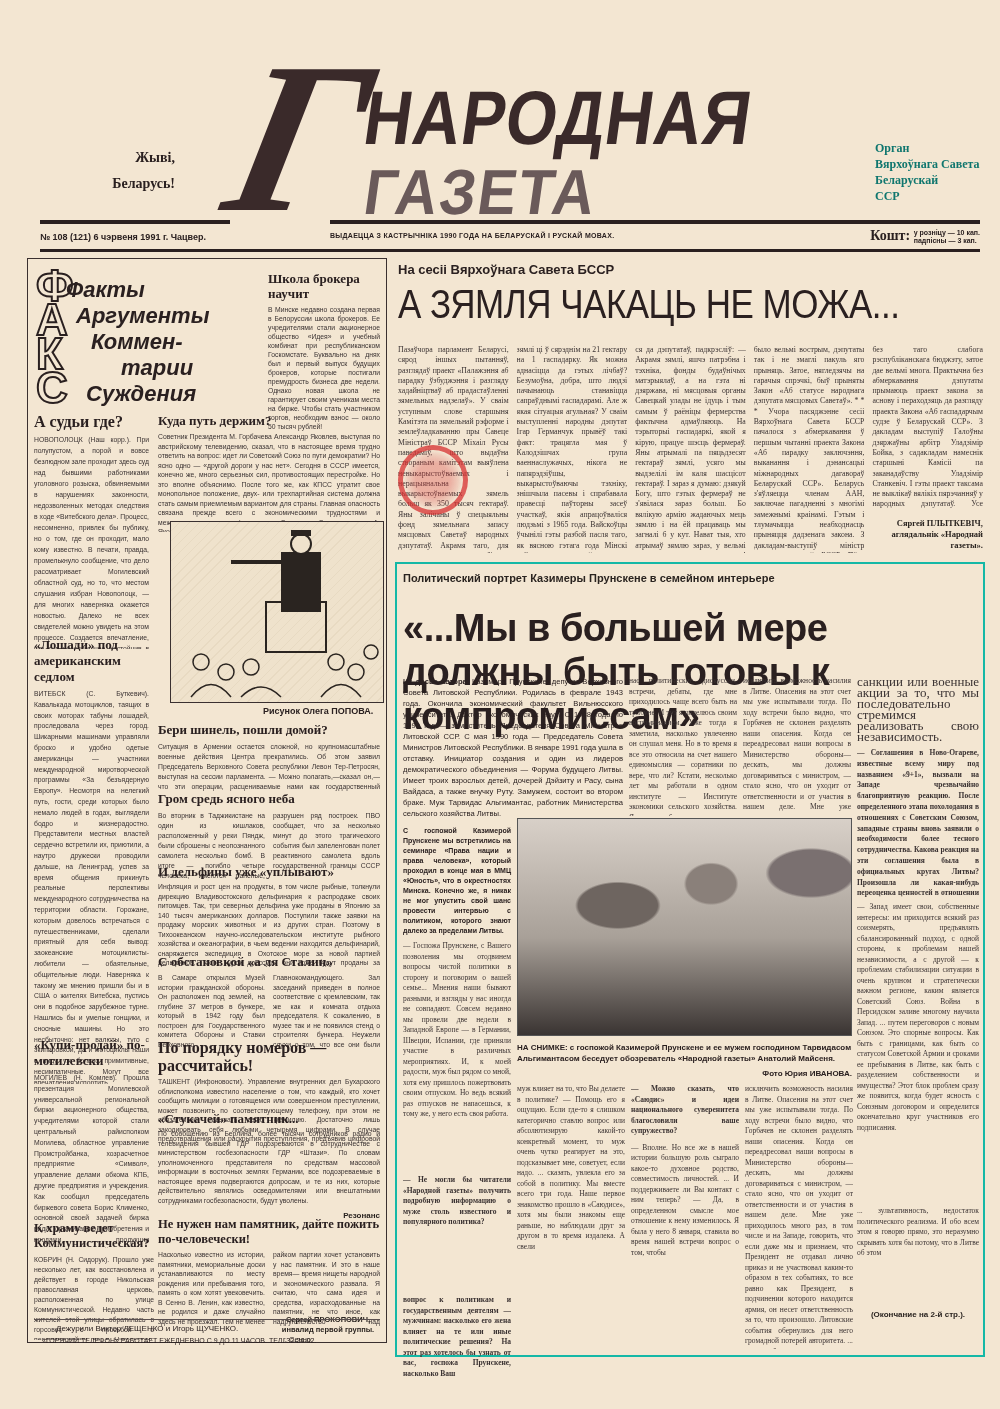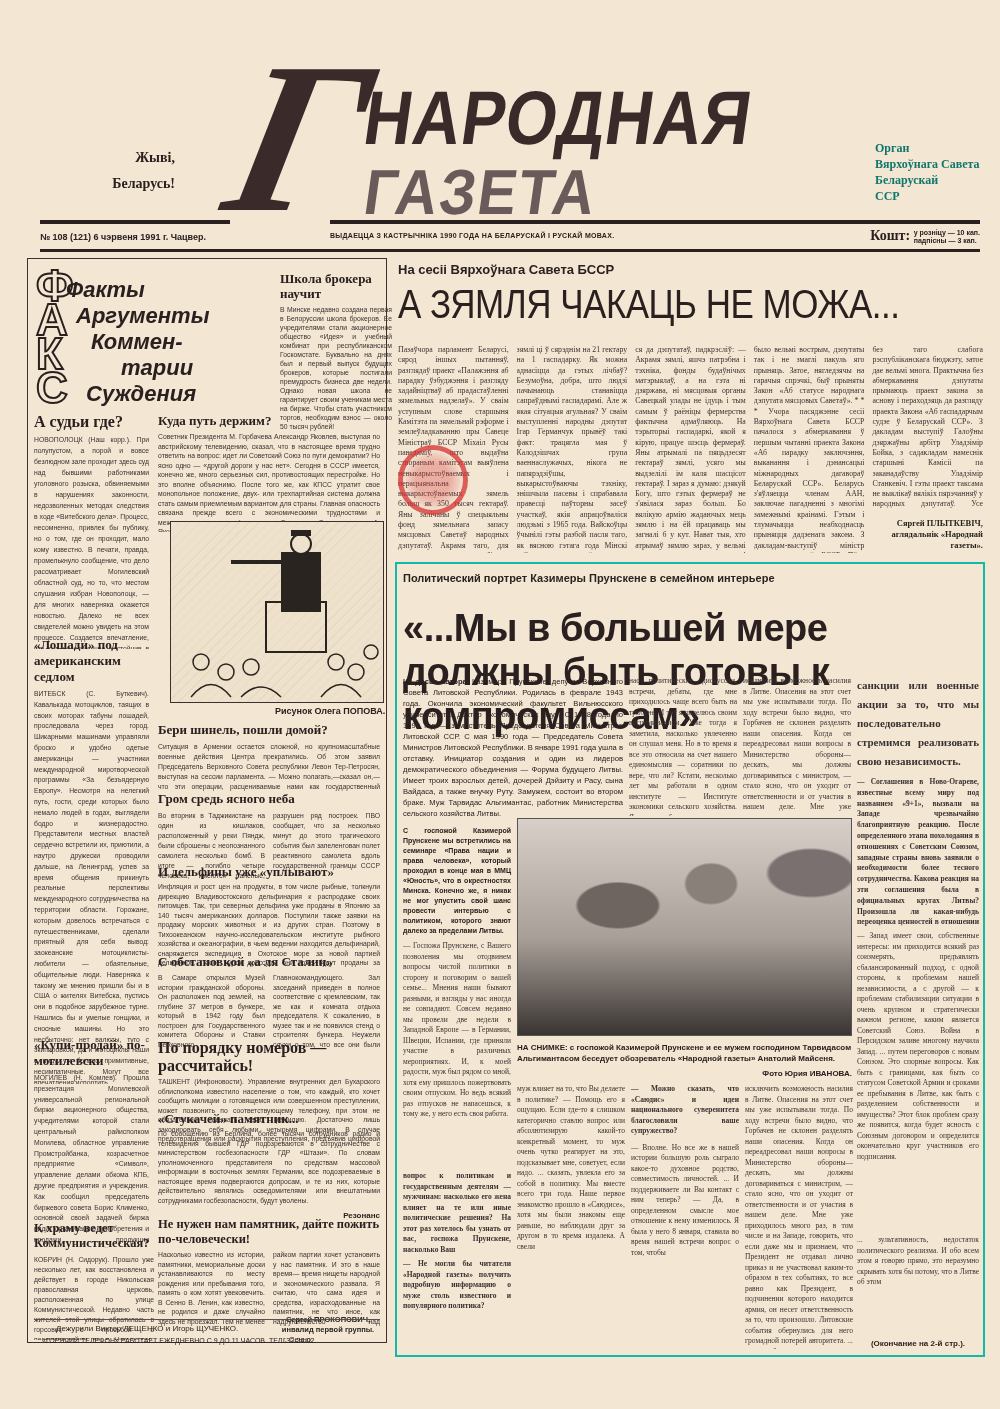--- a/index.html
+++ b/index.html
@@ -39,21 +39,21 @@
   .fakt-words div:nth-child(4) { margin-left: 55px; }
   .fakt-words div:nth-child(5) { margin-left: 20px; }
 
   .h-serif { font-family: "Liberation Serif", serif; font-weight: bold; color: #2a2020; }
   .body-sans { font-family: "Liberation Sans", sans-serif; font-size: 7.5px; line-height: 10.5px; color: #3a3232; text-align: justify; }
   .body-serif { font-family: "Liberation Serif", serif; font-size: 8px; line-height: 10.5px; color: #3a3232; text-align: justify; }
 
   .abs { position: absolute; }
   .cartoon { position: absolute; border: 1px solid #3a3030; background:
      repeating-linear-gradient(135deg, #efe2cc 0 6px, #e8dac2 6px 7px); }
-  .caption-right { position: absolute; font-family: "Liberation Sans", sans-serif; font-weight: bold; font-size: 9px; color: #2a2020; margin-left: 12px; }
+  .caption-right { position: absolute; font-family: "Liberation Sans", sans-serif; font-weight: bold; font-size: 9px; color: #2a2020; }
 
   
   .kicker { font-family: "Liberation Sans", sans-serif; font-weight: bold; font-size: 13px; color: #2a2020; }
   .big-headline { font-family: "Liberation Sans", sans-serif; font-weight: normal; font-size: 35px; letter-spacing: -0.5px; color: #2a2020; transform: scaleY(1.15); transform-origin: left top; }
 
   .stamp { position: absolute; left: 398px; top: 445px; width: 70px; height: 70px; border-radius: 50%; border: 5px solid rgba(215,50,50,0.75); background: radial-gradient(circle, rgba(220,70,70,0.35) 0 40%, rgba(220,70,70,0.15) 60%, transparent 70%); }
 
   .interview-box { position: absolute; left: 395px; top: 562px; width: 590px; height: 795px; border: 2px solid #14b8a6; }
   .quote-headline { font-family: "Liberation Sans", sans-serif; font-weight: bold; font-size: 38px; line-height: 44px; color: #2a2020; letter-spacing: -0.5px; }
   .photo { position: absolute; background:
@@ -116,21 +116,21 @@
       </div>
       <div class="fakt-words">
         <div>Факты</div>
         <div>Аргументы</div>
         <div>Коммен-</div>
         <div>тарии</div>
         <div>Суждения</div>
       </div>
     </div>
 
-    <div class="abs" style="left:252px;top:12px;width:112px;">
+    <div class="abs" style="left:240px;top:12px;width:112px;">
       <div class="h-serif" style="font-size:13px;line-height:15px;">Школа брокера научит</div>
       <div class="body-sans" style="margin-top:4px;font-size:6.8px;line-height:9px;">В Минске недавно создана первая в Белоруссии школа брокеров. Ее учредителями стали акционерное общество «Идея» и учебный комбинат при республиканском Госкомстате. Буквально на днях был и первый выпуск будущих брокеров, которые постигали премудрость бизнеса две недели. Однако новая школа не гарантирует своим ученикам места на бирже. Чтобы стать участником торгов, необходим взнос — около 50 тысяч рублей!</div>
     </div>
 
     <div class="abs" style="left:6px;top:154px;width:115px;">
       <div class="h-serif" style="font-size:16px;">А судьи где?</div>
       <div class="body-sans" style="margin-top:3px;font-size:6.8px;line-height:11px;height:215px;overflow:hidden;">НОВОПОЛОЦК (Наш корр.). При полупустом, а порой и вовсе безлюдном зале проходит здесь суд над бывшими работниками уголовного розыска, обвиняемыми в нарушениях законности, недозволенных методах следствия в ходе «Витебского дела». Процесс, несомненно, привлек бы публику, но о том, где он проходит, мало кому известно. В печати, правда, промелькнуло сообщение, что дело рассматривает Могилевский областной суд, но то, что местом слушания избран Новополоцк, — для многих наверняка окажется новостью. Далеко не всех свидетелей можно увидеть на этом процессе. Создается впечатление, что суд недостаточно настойчив в привлечении их к даче показаний. Впрочем, поживем — увидим: работа коллегии, как предполагается, может затянуться на полгода.</div>
     </div>
 
     <div class="abs" style="left:130px;top:154px;width:222px;">
@@ -250,32 +250,32 @@
       <div class="body-sans" style="font-size:7.6px;line-height:11px;color:#2a2020;">
         <b>Из досье автора.</b>
         <span>Казимера Прунскене, депутат Верховного Совета Литовской Республики. Родилась в феврале 1943 года. Окончила экономический факультет Вильнюсского университета. Доктор экономических наук. С 1988 года по 1990 год — заместитель Председателя Совета Министров Литовской ССР. С мая 1990 года — Председатель Совета Министров Литовской Республики. В январе 1991 года ушла в отставку. Инициатор создания и один из лидеров демократического объединения — Форума будущего Литвы. Имеет троих взрослых детей, дочерей Дэйзиту и Расу, сына Вайдаса, а также внучку Руту. Замужем, состоит во втором браке. Муж Тарвидас Альгимантас, работник Министерства сельского хозяйства Литвы.</span>
       </div>
     </div>
 
     <div class="abs body-serif" style="left:232px;top:112px;width:108px;height:140px;overflow:hidden;font-size:7.5px;line-height:10.5px;">нас политические дискуссии, встречи, дебаты, где мне приходилось чаще всего быть на трибуне. И тут я поделюсь своим воспоминанием. Уже тогда я заметила, насколько увлеченно он слушал меня. Но в то время я все это относила на счет нашего единомыслия — соратники по вере, что ли? Кстати, несколько лет мы работали в одном институте — Институте экономики сельского хозяйства. Я тогда была заместителем директора. Тарвидас — старшим научным сотрудником. Там и познакомились. Потом наши трудовые дорожки разошлись.</div>
     <div class="abs body-serif" style="left:346px;top:112px;width:108px;height:140px;overflow:hidden;font-size:7.5px;line-height:10.5px;">исключить возможность насилия в Литве. Опасения на этот счет мы уже испытывали тогда. По ходу встречи было видно, что Горбачев не склонен разделять наши опасения. Когда он переадресовал наши вопросы в Министерство обороны— дескать, мы должны договариваться с министром, — стало ясно, что он уходит от ответственности и от участия в нашем деле. Мне уже приходилось много раз, в том числе и на Западе, говорить, что если даже мы и признаем, что Президент не отдавал лично приказ и не участвовал каким-то образом в тех событиях, то все равно как Президент, в подчинении которого находится армия, он несет ответственность за то, что произошло. Литовские события обернулись для него громадной потерей авторитета. ... она не будет подписывать этот документ. Мы просто надеемся, что новое государственное образование под названием Союз не будет враждебной силой, готовой в любую минуту «наказать» нас через экономические</div>
 
     <div class="abs" style="left:460px;top:112px;width:122px;">
-      <div class="body-serif" style="font-size:11px;line-height:19px;font-weight:bold;">санкции или военные акции за то, что мы последовательно стремимся реализовать свою независимость.</div>
+      <div class="body-serif" style="font-size:13px;line-height:11px;">санкции или военные акции за то, что мы последовательно стремимся реализовать свою независимость.</div>
       <div class="body-serif bold-q" style="margin-top:6px;font-size:7.5px;line-height:10.8px;height:150px;overflow:hidden;">— Соглашения в Ново-Огареве, известные всему миру под названием «9+1», вызвали на Западе чрезвычайно благоприятную реакцию. После определенного этапа похолодания в отношениях с Советским Союзом, западные страны вновь заявили о необходимости более тесного сотрудничества. Какова реакция на эти соглашения была в официальных кругах Литвы? Произошла ли какая-нибудь переоценка ценностей в отношении нового Союза?</div>
       <div class="body-serif" style="margin-top:4px;font-size:7.5px;line-height:10.5px;height:300px;overflow:hidden;">— Запад имеет свои, собственные интересы: им приходится всякий раз соизмерять, предъявлять сбалансированный подход, с одной стороны, к проблемам нашей независимости, а с другой — к проблемам стабилизации ситуации в очень крупном и стратегически важном регионе, каким является Советский Союз. Война в Персидском заливе многому научила Запад. ... путем переговоров с новым Союзом. Это спорные вопросы. Как быть с границами, как быть со статусом Советской Армии и сроками ее пребывания в Литве, как быть с разделением собственности и имущества? Этот блок проблем сразу же появится, когда будет ясность с Союзным договором и определится окончательно круг участников его подписания.</div>
       <div class="body-serif" style="margin-top:4px;font-size:7.5px;line-height:10.5px;height:100px;overflow:hidden;">... зультативность, недостаток политического реализма. И обо всем этом я говорю прямо, это неразумно скрывать хотя бы потому, что в Литве об этом</div>
       <div style="text-align:center;font-family:'Liberation Sans',sans-serif;font-weight:bold;font-size:8px;margin-top:4px;">(Окончание на 2-й стр.).</div>
     </div>
 
     <div class="abs" style="left:6px;top:262px;width:108px;">
       <div class="body-sans bold-q" style="font-size:7px;line-height:10px;color:#2a2020;">С госпожой Казимерой Прунскене мы встретились на семинаре «Права нации и права человека», который проходил в конце мая в ММЦ «Юность», что в окрестностях Минска. Конечно же, я никак не мог упустить свой шанс провести интервью с политиком, которого знают далеко за пределами Литвы.</div>
       <div class="body-serif" style="margin-top:5px;font-size:7.5px;line-height:10.5px;height:230px;overflow:hidden;">— Госпожа Прунскене, с Вашего позволения мы отодвинем вопросы чистой политики в сторону и поговорим о вашей семье... Мнения наши бывают разными, и взгляды у нас иногда не совпадают. Совсем недавно мы провели две недели в Западной Европе — в Германии, Швеции, Испании, где приняли участие в различных мероприятиях. И, к моей радости, муж был рядом со мной, хотя ему пришлось пожертвовать своим отпуском. Но ведь всякий раз отпусков не напасешься, к тому же, у него есть своя работа.</div>
+      <div class="body-serif bold-q" style="margin-top:4px;font-size:7.5px;line-height:10.5px;height:120px;overflow:hidden;">— Не могли бы читатели «Народной газеты» получить подробную информацию о муже столь известного и популярного политика?</div>
       <div class="body-serif bold-q" style="font-size:7.5px;line-height:10.5px;">вопрос к политикам и государственным деятелям — мужчинам: насколько его жена влияет на те или иные политические решения? На этот раз хотелось бы узнать от вас, госпожа Прунскене, насколько Ваш</div>
-      <div class="body-serif bold-q" style="margin-top:4px;font-size:7.5px;line-height:10.5px;height:120px;overflow:hidden;">— Не могли бы читатели «Народной газеты» получить подробную информацию о муже столь известного и популярного политика?</div>
     </div>
 
     <div class="photo" style="left:120px;top:254px;width:335px;height:218px;"></div>
     <div class="abs photo-caption" style="left:120px;top:478px;width:335px;">
       <div>НА СНИМКЕ: с госпожой Казимерой Прунскене и ее мужем господином Тарвидасом Альгимантасом беседует обозреватель «Народной газеты» Анатолий Майсеня.</div>
       <div style="text-align:right;margin-top:4px;">Фото Юрия ИВАНОВА.</div>
     </div>
 
     <div class="abs" style="left:120px;top:520px;width:108px;">
       <div class="body-serif" style="font-size:7.5px;line-height:10.5px;height:265px;overflow:hidden;">муж влияет на то, что Вы делаете в политике? — Помощь его я ощущаю. Если где-то я слишком категорично ставлю вопрос или абсолютизирую какой-то конкретный момент, то муж очень чутко реагирует на это, подсказывает мне, советует, если надо. ... сказать, увлекла его за собой в политику. Мы вместе всего три года. Наше первое знакомство прошло в «Саюдисе», хотя мы были знакомы еще раньше, но наблюдали друг за другом в то время издалека. А свели</div>

